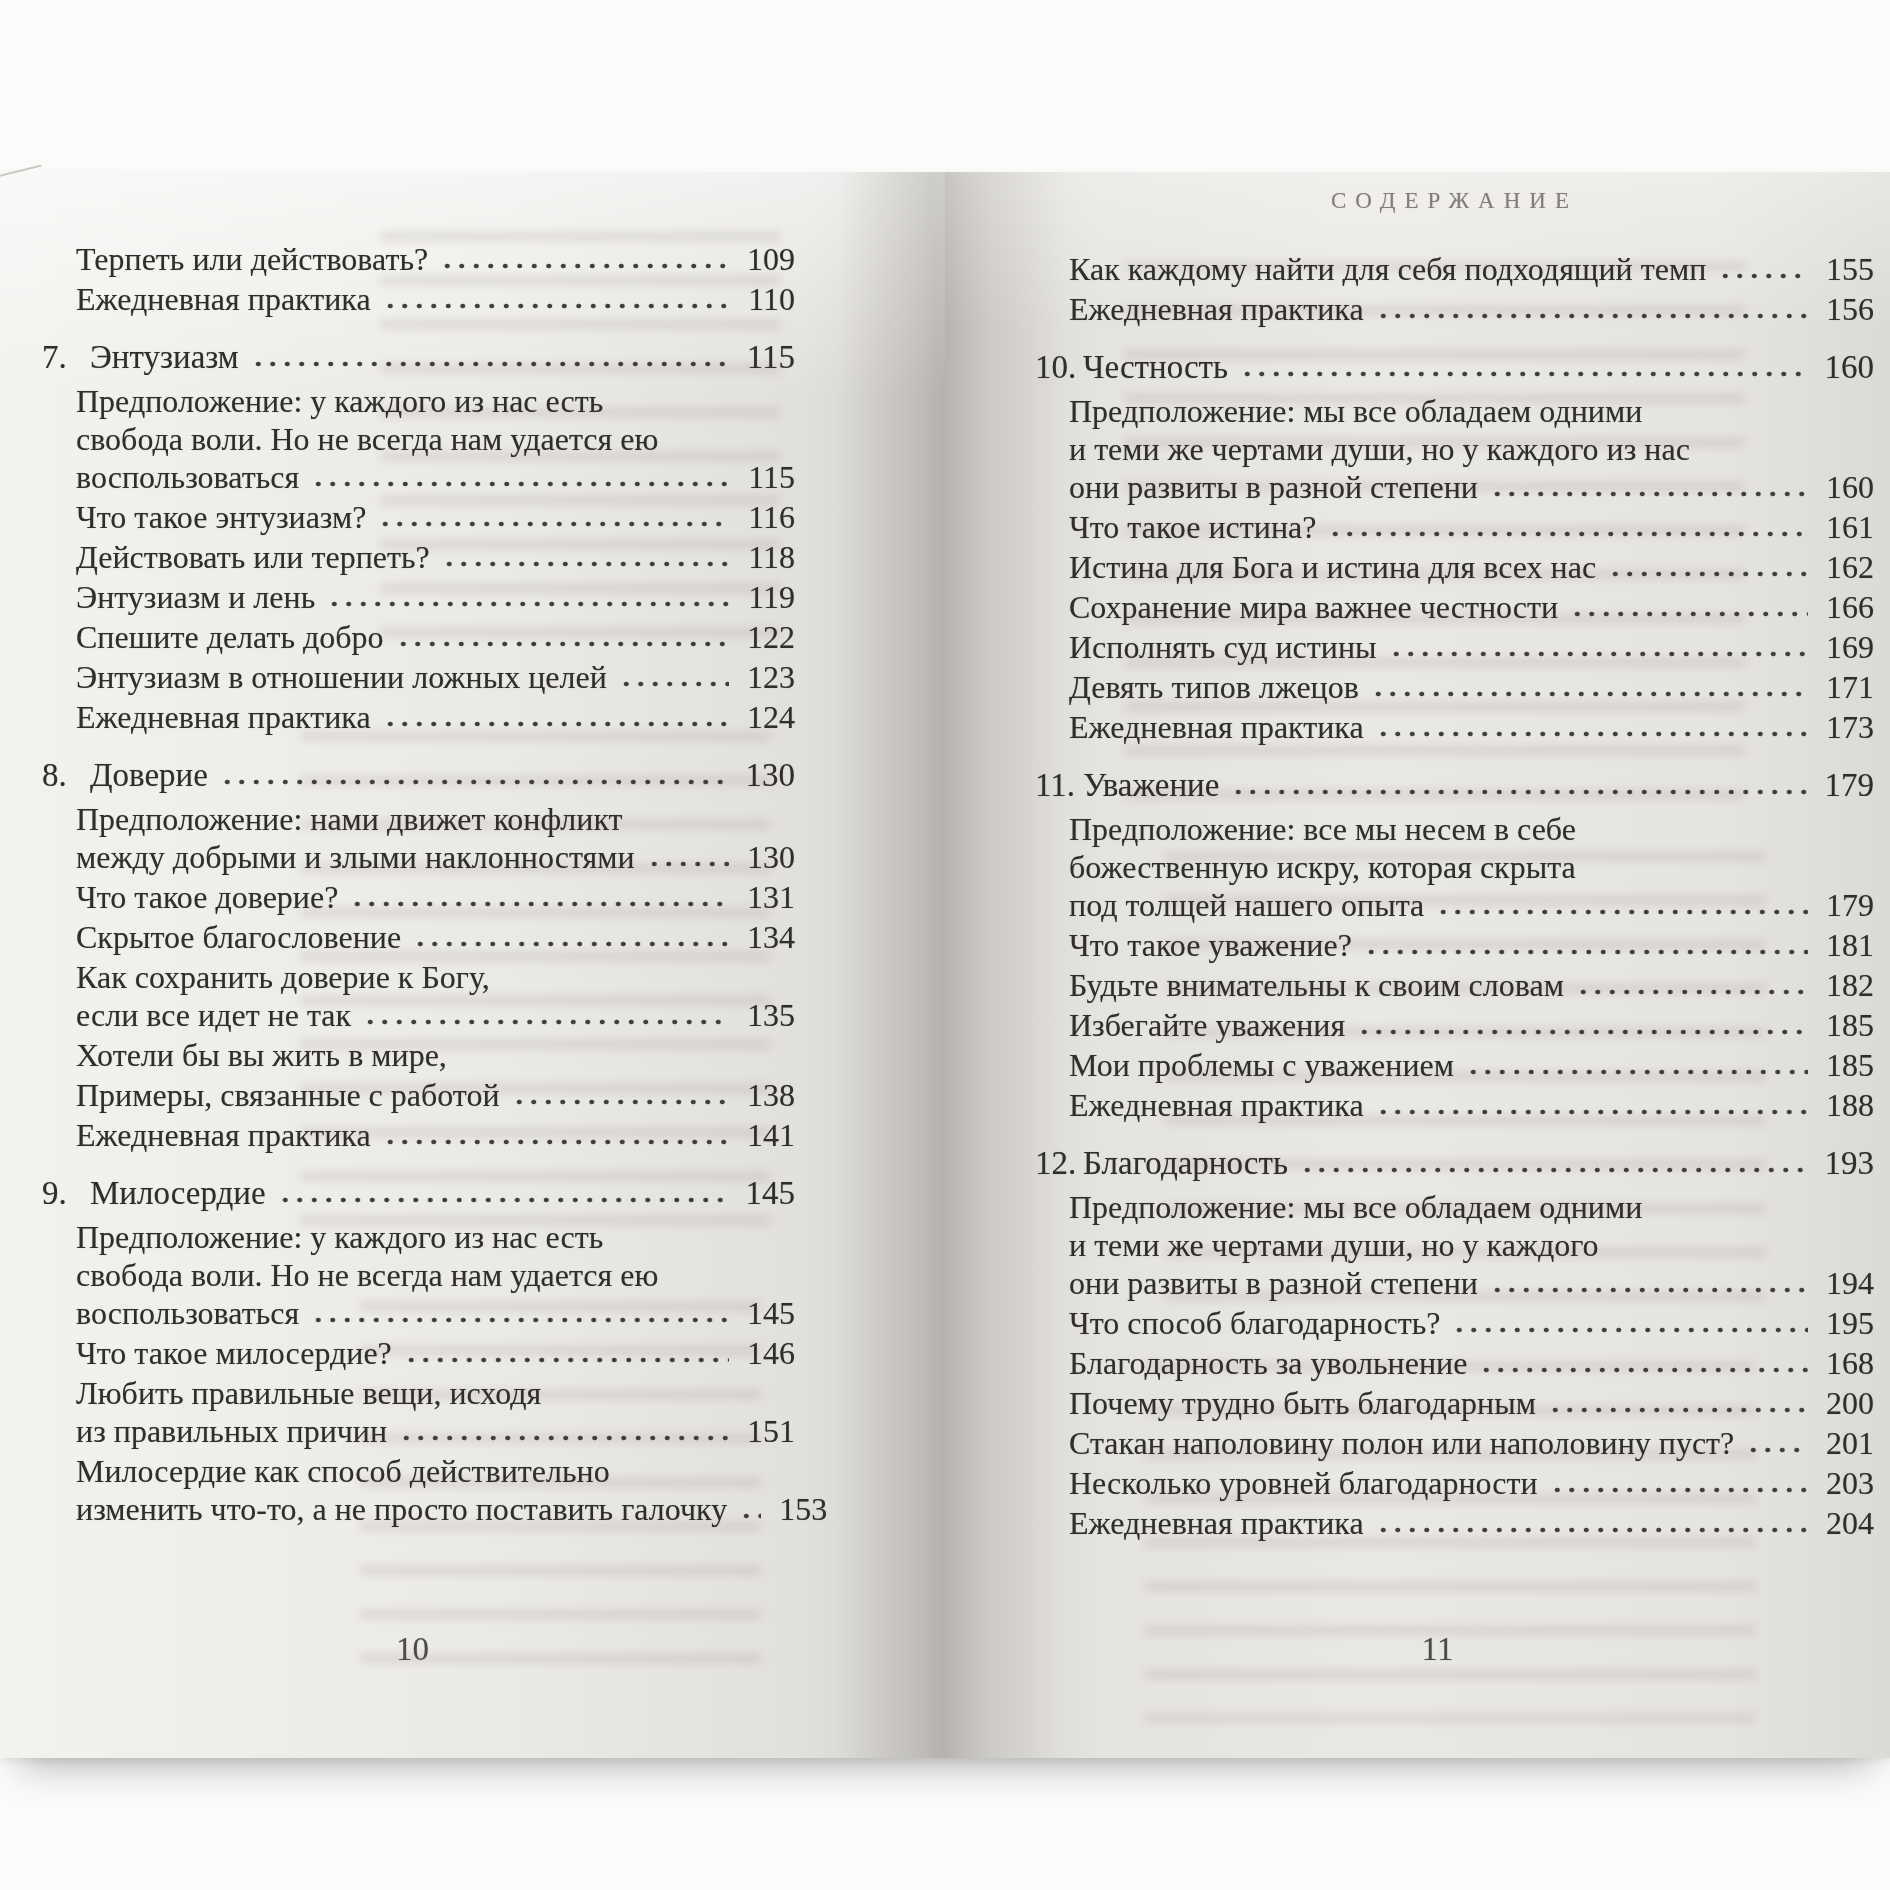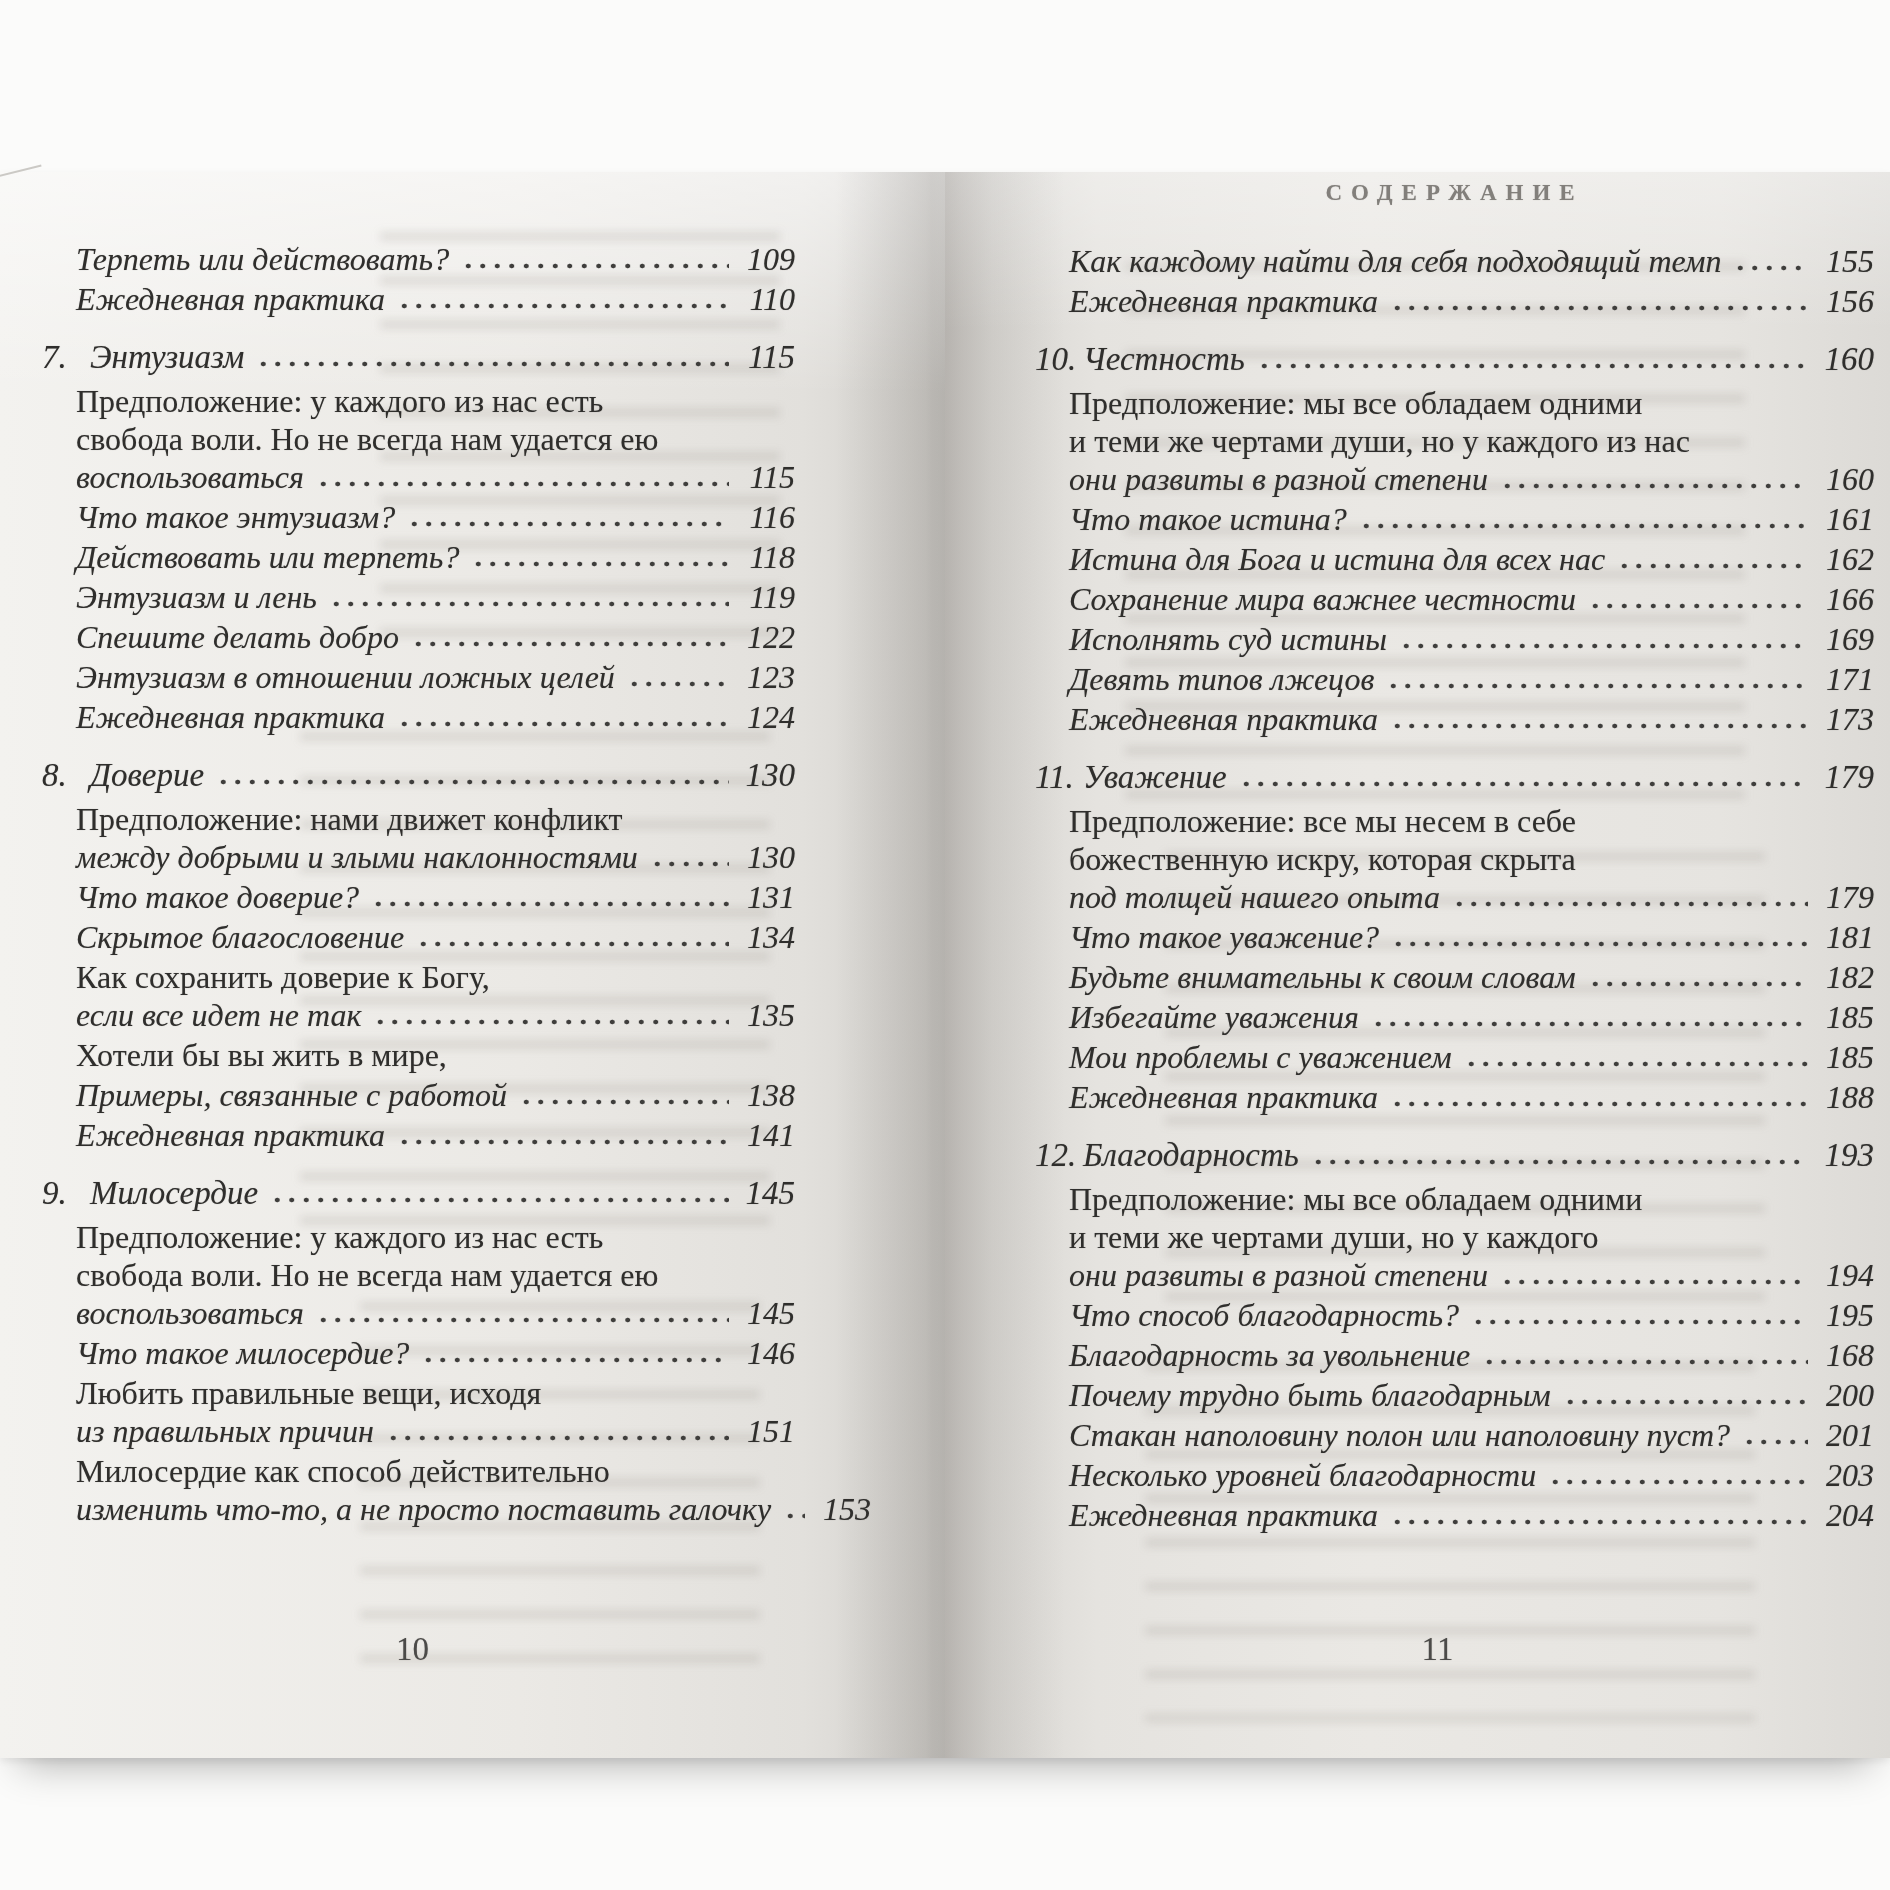--- a/index.html
+++ b/index.html
@@ -46,33 +46,32 @@
   
   .content{
     position:absolute;top:0;left:0;right:0;bottom:0;
   }
   .page-left .content{padding:68px 150px 0 42px;}
   .page-right .content{padding:8px 16px 0 90px;}
   .toc-header{
     text-align:center;
     font-size:23px;letter-spacing:9px;
     color:#827f7b;
-    margin:0 0 36px 0;
+    margin:8px 0 36px 0;
     text-shadow:0 0 1px rgba(130,127,123,0.4);
-    font-weight:bold;
   }
   .toc{
     font-size:32px;line-height:38px;color:#2f2e2c;
     text-shadow:0 0 1px rgba(47,46,44,0.35);
   }
   .entry{margin:0 0 2px 0;}
   .entry.sub{padding-left:34px;}
   .entry.chapter{margin-top:20px;margin-bottom:6px;font-size:33px;}
   .line{white-space:nowrap;}
-  .lastline{display:flex;align-items:flex-end;font-style:italic;}
+  .lastline{display:flex;align-items:flex-end;}
   .num{flex:0 0 48px;}
   .txt{white-space:nowrap;}
   .leader{
     flex:1 1 auto;min-width:22px;height:30px;align-self:flex-end;
     margin:0 2px 0 12px;
     background-image:radial-gradient(circle, #3f3e3c 2.1px, rgba(0,0,0,0) 2.7px);
     background-size:14.5px 8px;
     background-repeat:repeat-x;
     background-position:left 0 bottom 8px;
   }

